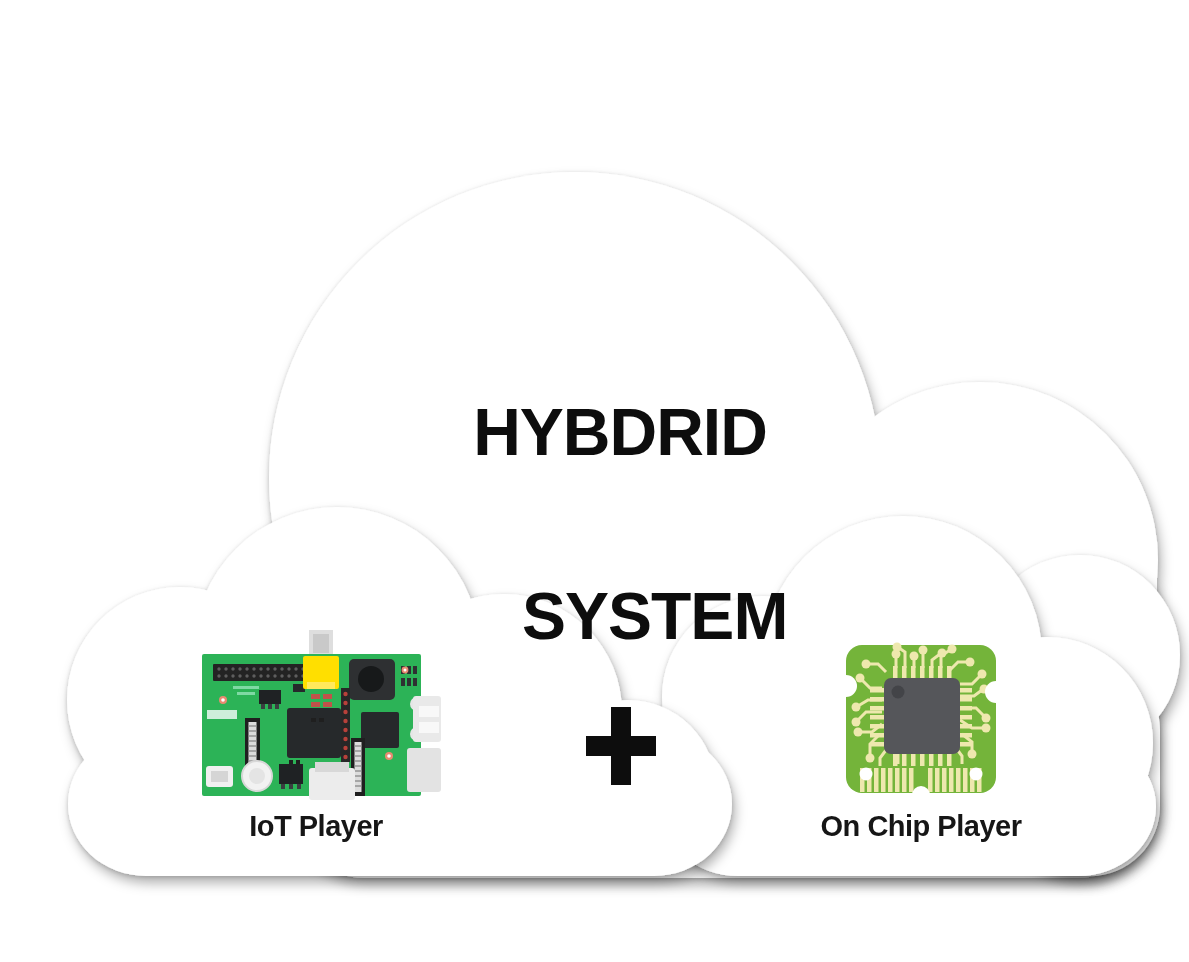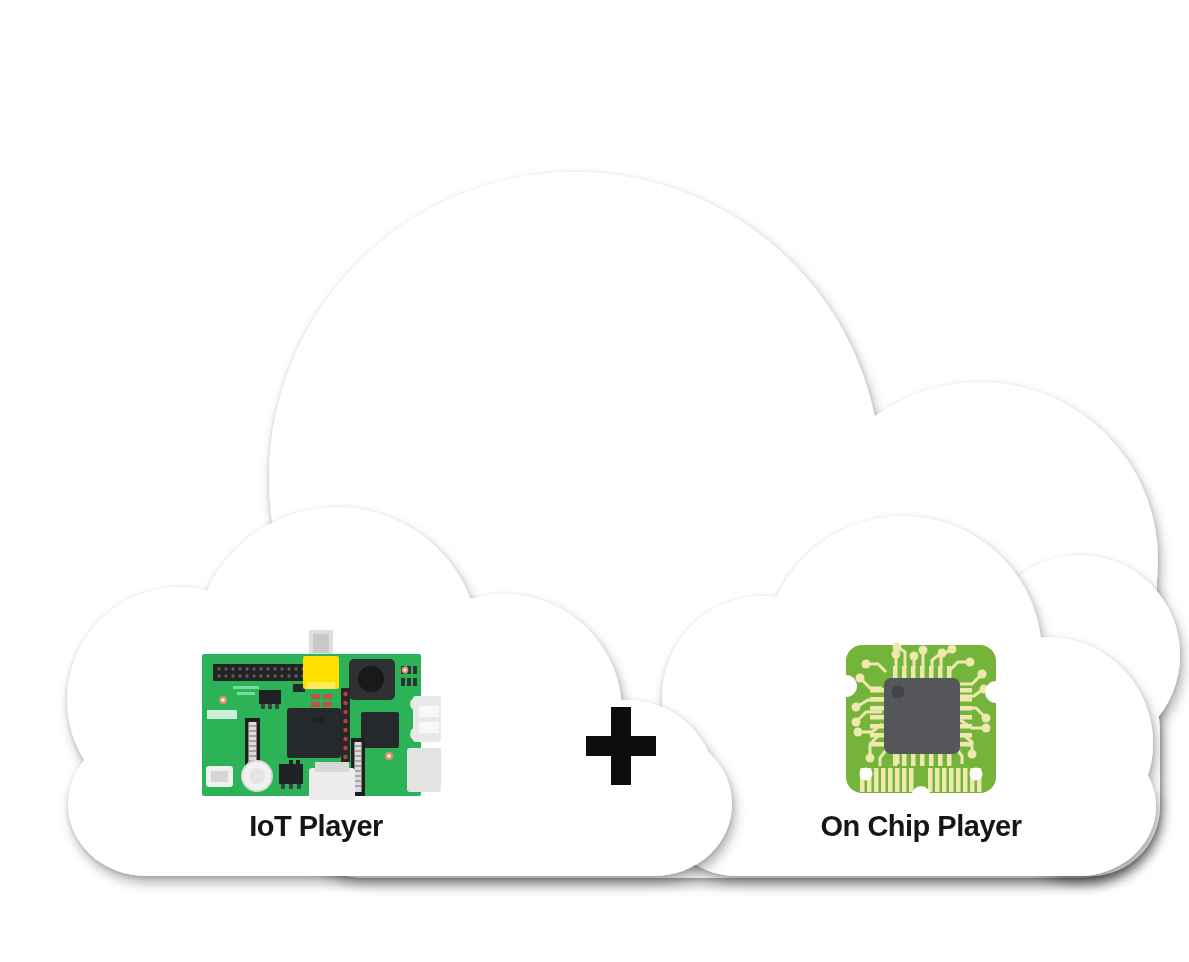--- a/index.html
+++ b/index.html
@@ -98,20 +98,23 @@
 
     <g filter="url(#cloudShadow)">
       <circle class="cloud-shape" cx="180" cy="700" r="113"></circle>
       <circle class="cloud-shape" cx="337" cy="650" r="143"></circle>
       <circle class="cloud-shape" cx="504" cy="712" r="118"></circle>
       <circle class="cloud-shape" cx="628" cy="788" r="88"></circle>
       <rect class="cloud-shape" x="68" y="732" width="664" height="144" rx="78"></rect>
     </g>
   </svg>
 
+  <div class="title"><span>HYBDRID</span><br>
+    <span>SYSTEM</span>
+  </div>
 
   <svg class="art-svg board-art" width="252" height="176" viewBox="0 0 252 176">
 
     <rect x="116" y="4" width="24" height="27" fill="#dedede"></rect>
     <rect x="120" y="8" width="16" height="19" fill="#c9c9c9"></rect>
 
     <rect x="9" y="28" width="219" height="142" rx="2" fill="#2cb357"></rect>
 
     <g>
       <rect x="20" y="38" width="112" height="17" rx="1" fill="#232323"></rect>

